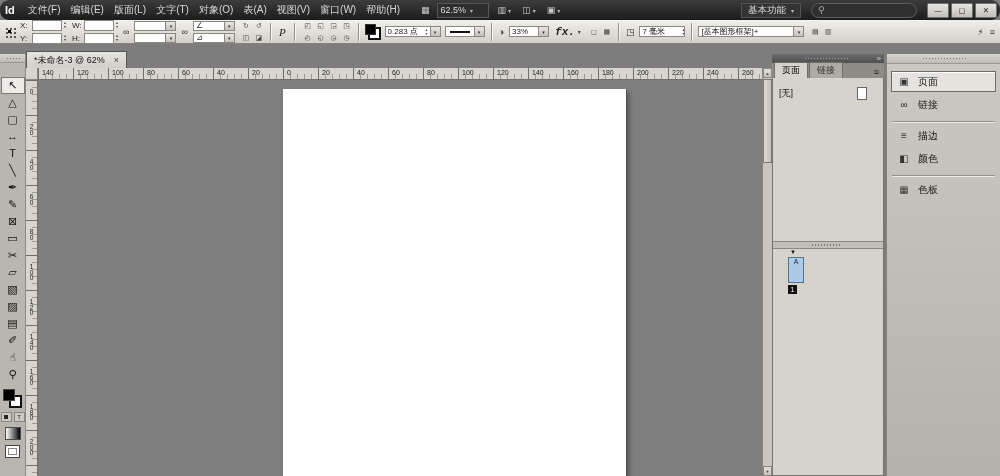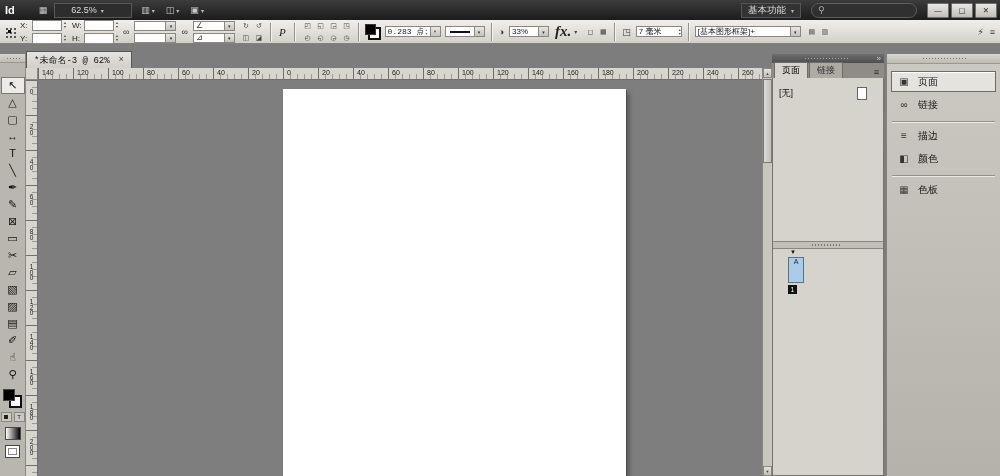--- a/index.html
+++ b/index.html
@@ -1,28 +1,28 @@
 <!DOCTYPE html>
 <html><head>
 <meta charset="utf-8">
 <style>
   html,body{margin:0;padding:0;}
   .app{position:relative;width:1000px;height:476px;overflow:hidden;background:#7d7d7d;
        font-family:"Liberation Sans","DejaVu Sans",sans-serif;-webkit-user-select:none;user-select:none;}
   .spacer{flex:1;}
   
   .titlebar{position:absolute;left:0;top:0;width:1000px;height:20px;
-    background:linear-gradient(#3c3c3c,#1c1c1c);display:flex;align-items:center;color:#d8d8d8;font-size:10px;}
+    background:linear-gradient(#3c3c3c,#1c1c1c);display:flex;align-items:center;color:#d8d8d8;font-size:10px;border-radius:9px;}
   .logo{font-weight:bold;color:#fff;font-size:11px;margin:0 8px 0 5px;}
   .menus{display:flex;}
   .menu{padding:2px 5px;white-space:nowrap;}
   .tb-group{display:flex;align-items:center;gap:7px;margin-left:16px;}
   .tb-icon{color:#c9c9c9;font-size:9px;}
   .tb-combo{display:flex;align-items:center;background:#2d2d2d;border:1px solid #585858;height:13px;
-    padding:0 16px;gap:4px;min-width:44px;font-size:9px;color:#ddd;}
+    padding:0 3px;gap:4px;min-width:44px;font-size:9px;color:#ddd;}
   .tb-iconbtn{display:flex;align-items:center;gap:2px;color:#c9c9c9;font-size:9px;padding:1px 2px;}
   .dd{font-size:6px;color:#bbb;}
   .workspace-switcher{display:flex;align-items:center;gap:5px;background:#333;border:1px solid #555;
     height:13px;padding:0 6px;font-size:9.5px;color:#ddd;margin-right:10px;}
   .search{display:flex;align-items:center;background:#303030;border:1px solid #5d5d5d;border-radius:8px;
     height:13px;width:92px;padding:0 6px;gap:4px;margin-right:10px;}
   .s-ic{color:#aaa;font-size:9px;}
   .s-in{background:transparent;border:0;outline:none;color:#ddd;font-size:9px;width:60px;}
   .winbtns{display:flex;gap:2px;margin-right:3px;}
   .wb{width:20px;height:13px;background:linear-gradient(#e8e6e2,#c2bfb9);border:1px solid #6f6f6f;
@@ -40,38 +40,38 @@
   .ci{width:26px;height:9px;background:#fff;border:1px solid #8a8781;font-size:7.5px;padding:0 1px;box-sizing:content-box;}
   .spin{display:flex;flex-direction:column;font-size:4px;line-height:4px;color:#444;}
   .cb-ic{color:#333;font-size:9px;padding:0 1px;flex:none;}
   .stack{display:flex;flex-direction:column;gap:2px;}
   .combo{display:flex;align-items:center;height:11px;background:#fff;border:1px solid #8a8781;
     padding-left:2px;font-size:8px;gap:2px;box-sizing:border-box;}
   .combo .cv{white-space:nowrap;overflow:hidden;flex:1;}
   .ca{width:9px;align-self:stretch;display:flex;align-items:center;justify-content:center;
     background:linear-gradient(#e9e7e3,#c6c3bd);border-left:1px solid #8a8781;font-size:5px;color:#333;flex:none;}
   .combo.sm{width:42px;height:10px;}
-  .w54{width:56px;font-family:Liberation Mono, monospace;} .w44{width:40px;} .w40{width:40px;} .w46{width:46px;} .w104{width:106px;}
+  .w54{width:56px;} .w44{width:40px;} .w40{width:40px;} .w46{width:46px;} .w104{width:106px;}
   .ci-lead{font-size:8px;color:#333;flex:none;}
   .minigrid{display:grid;gap:1px;}
   .g2{grid-template-columns:repeat(2,12px);}
   .g4{grid-template-columns:repeat(4,12px);}
   .g2r{grid-template-columns:repeat(2,12px);}
   .mi{width:12px;height:9px;display:flex;align-items:center;justify-content:center;font-size:7px;color:#444;
     border:1px solid transparent;}
   .vsep{width:1px;height:18px;background:#95928d;box-shadow:1px 0 0 #f6f4f0;margin:0 2px;flex:none;}
   .pletter{font-family:"Liberation Serif","DejaVu Serif",serif;font-style:italic;font-size:11px;color:#222;padding:0 2px;}
   .strokeswatch{position:relative;width:16px;height:16px;flex:none;}
   .strokeswatch .ssw{position:absolute;right:0;bottom:0;width:9px;height:9px;background:#fff;border:2px solid #111;}
   .strokeswatch .fsw{position:absolute;left:0;top:0;width:9px;height:9px;background:#000;border:1px solid #333;}
   .linesw{width:20px;border-top:2px solid #111;margin:0 2px;}
   .fx{display:flex;align-items:center;gap:3px;padding:0 2px;}
-  .fx .fxt{font-style:italic;font-weight:bold;font-size:15px;font-family:Liberation Serif, serif;}
-  
-  .tabbar{position:absolute;left:26px;top:50px;width:736px;height:18px;display:flex;align-items:flex-end;font-family:Liberation Mono, monospace;}
+  .fx .fxt{font-style:italic;font-weight:bold;font-size:11px;font-family:Liberation Mono, monospace;}
+  
+  .tabbar{position:absolute;left:26px;top:50px;width:736px;height:18px;display:flex;align-items:flex-end;}
   .doctab{height:16px;display:flex;align-items:center;gap:9px;padding:0 7px;
     background:linear-gradient(#e6e4e0,#d2cfc9);border:1px solid #565656;border-bottom:0;font-size:9px;color:#111;}
   .tabclose{font-size:9px;color:#444;}
   
   .lefttoolbar{position:absolute;left:0;top:54px;width:26px;height:422px;box-sizing:border-box;
     background:#b9b6b0;border-right:1px solid #8c8984;display:flex;flex-direction:column;align-items:center;}
   .tb-drag{width:100%;height:8px;background:linear-gradient(#d8d5cf,#bfbcb6);border-bottom:1px solid #9a978f;
     display:flex;align-items:center;justify-content:center;}
   .tb-drag::after{content:"";width:14px;height:3px;
     background-image:radial-gradient(#77746f 30%,transparent 32%);background-size:3px 3px;}
@@ -154,20 +154,32 @@
     box-shadow:0 1px 0 #eceae6;}
   .sbic{width:14px;text-align:center;font-size:10px;color:#333;}
 </style>
 </head>
 <body>
 
 <div class="app">
 
   <div class="titlebar">
     <div class="logo">Id</div>
+    <div class="menus">
+
+    <span class="menu">文件(F)</span>
+        <span class="menu">编辑(E)</span>
+        <span class="menu">版面(L)</span>
+        <span class="menu">文字(T)</span>
+        <span class="menu">对象(O)</span>
+        <span class="menu">表(A)</span>
+        <span class="menu">视图(V)</span>
+        <span class="menu">窗口(W)</span>
+        <span class="menu">帮助(H)</span>
+      </div>
     <div class="tb-group">
       <span class="tb-icon">▦</span>
       <div class="tb-combo">
         <span>62.5%</span>
         <span class="dd">▾</span>
       </div>
       <div class="tb-iconbtn">
         <span>▥</span>
         <span class="dd">▾</span>
       </div>

